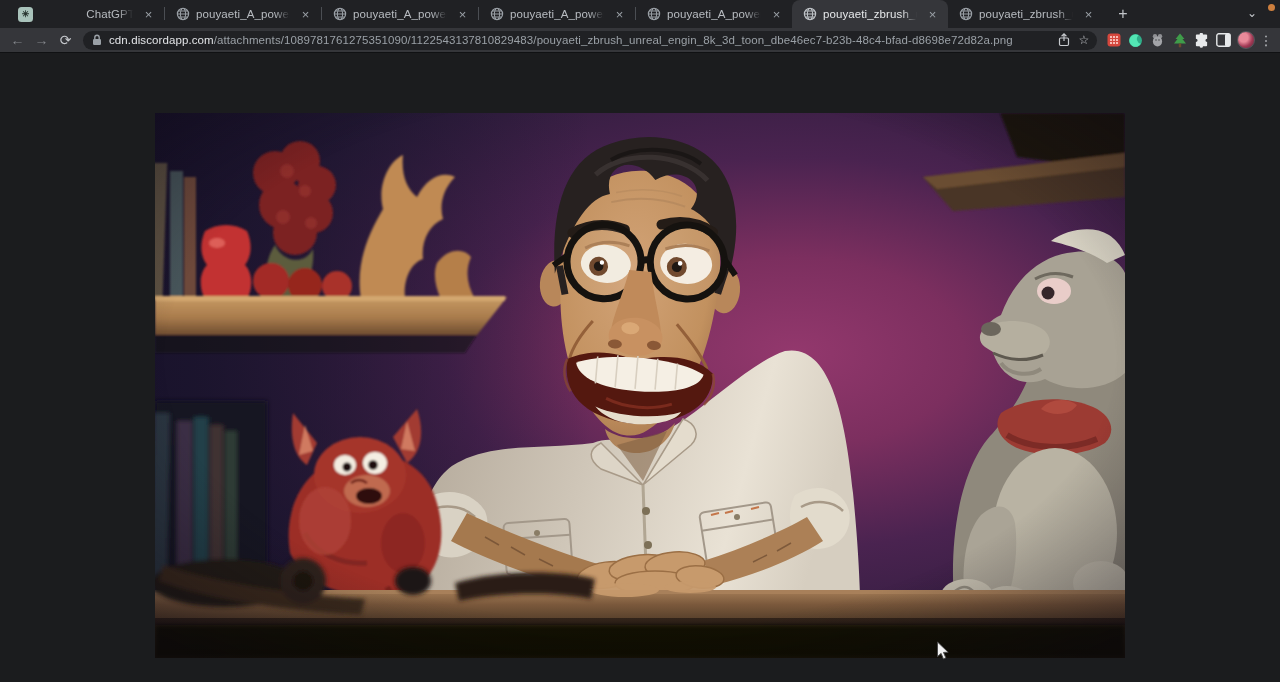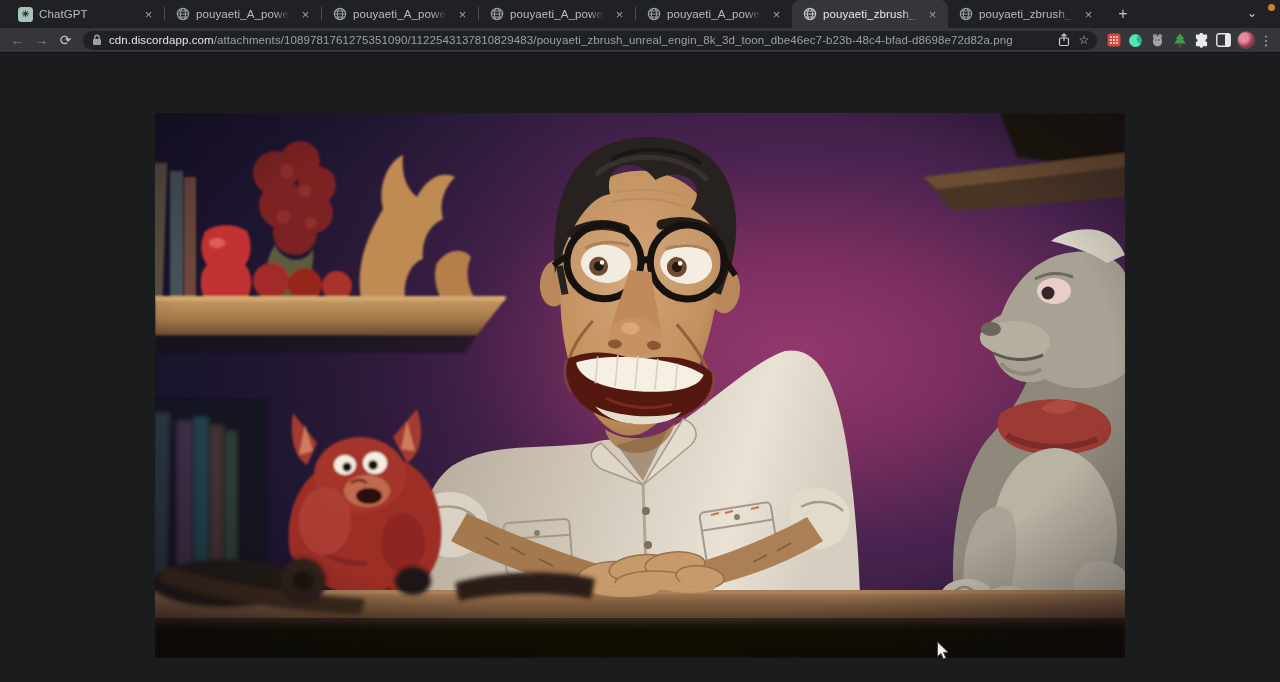--- a/index.html
+++ b/index.html
@@ -18,20 +18,21 @@
     height:28px; display:flex; align-items:center; gap:6px;
     padding:0 8px 0 10px; width:156px; flex:0 0 auto;
     border-radius:8px 8px 0 0; cursor:default; position:relative;
   }
   .tab.active { background:#35363a; }
   .tab-title {
     flex:1; overflow:hidden; white-space:nowrap; font-size:11.5px;
     color:#b8bcc1; letter-spacing:.1px;
     -webkit-mask-image:linear-gradient(90deg,#000 82%,transparent 98%);
             mask-image:linear-gradient(90deg,#000 82%,transparent 98%);
+            text-align:right;
   }
   .tab.active .tab-title { color:#e6e8ea; }
   .tab-close {
     width:15px; height:15px; border-radius:50%; flex:0 0 auto;
     display:flex; align-items:center; justify-content:center;
     color:#9aa0a6; font-size:13px; line-height:1; cursor:pointer;
   }
   .tab-sep { width:1px; height:13px; background:#4b4e53; margin-bottom:8px; flex:0 0 auto; }
   .favicon { width:15px; height:15px; flex:0 0 auto; display:flex; align-items:center; justify-content:center; }
   .favicon.chatgpt {

